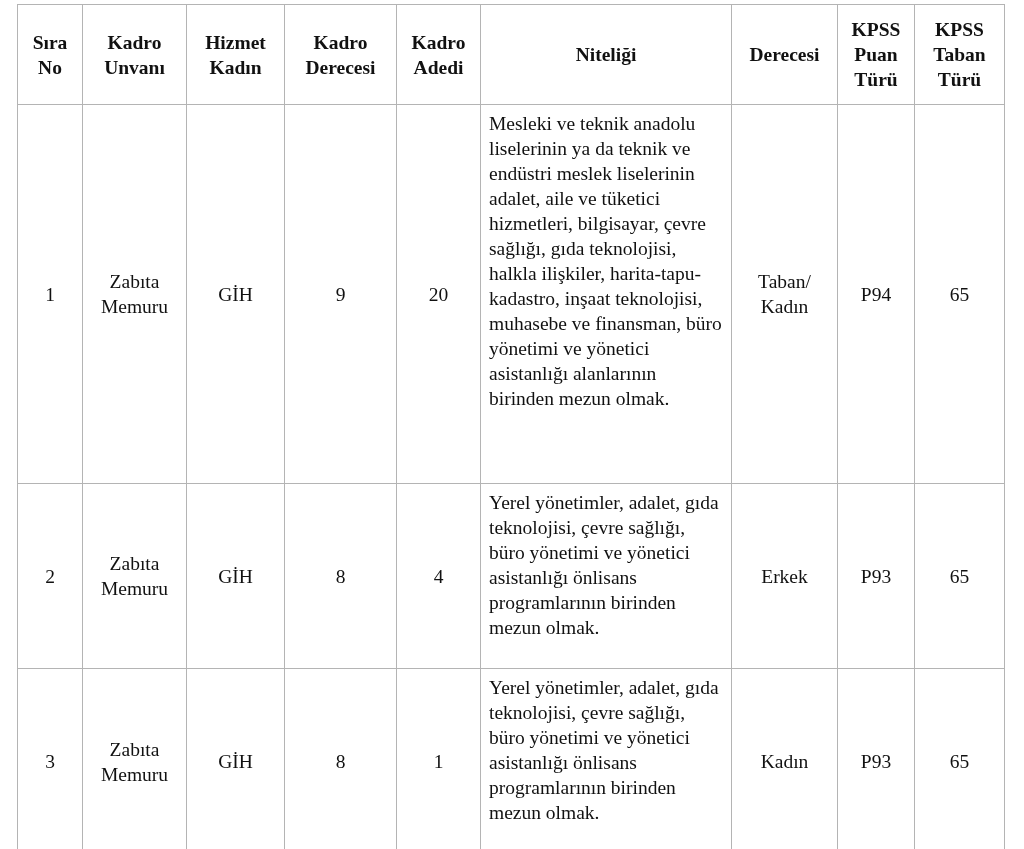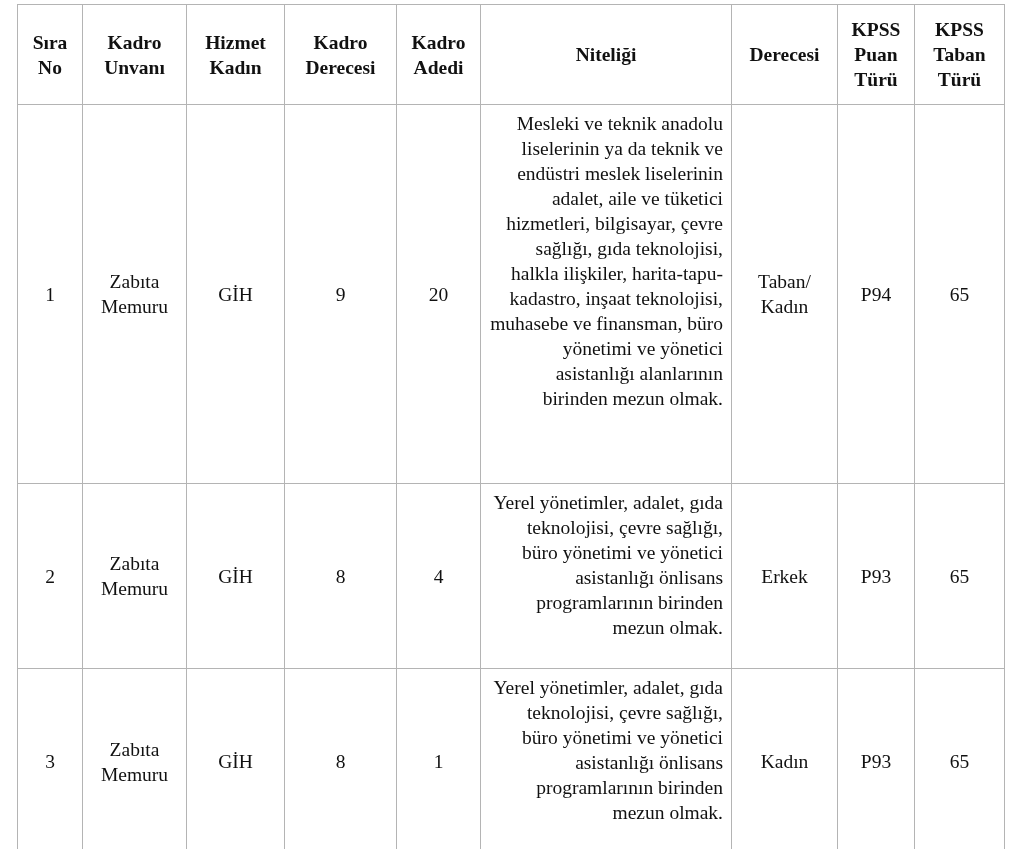--- a/index.html
+++ b/index.html
@@ -27,21 +27,21 @@
       vertical-align: middle;
       padding: 0 6px;
       font-size: 19.5px;
       line-height: 25px;
     }
     table.kadro th {
       font-weight: bold;
       height: 99px;
     }
     table.kadro td.nitelik {
-      text-align: right;
+      text-align: left;
       padding: 6px 8px 15px 8px;
       vertical-align: top;
     }
     tr.r1 td { height: 357px; }
     tr.r2 td { height: 163px; }
     tr.r3 td { height: 164px; }
     .c1 { width: 52px; }
     .c2 { width: 91px; }
     .c3 { width: 85px; }
     .c4 { width: 99px; }

